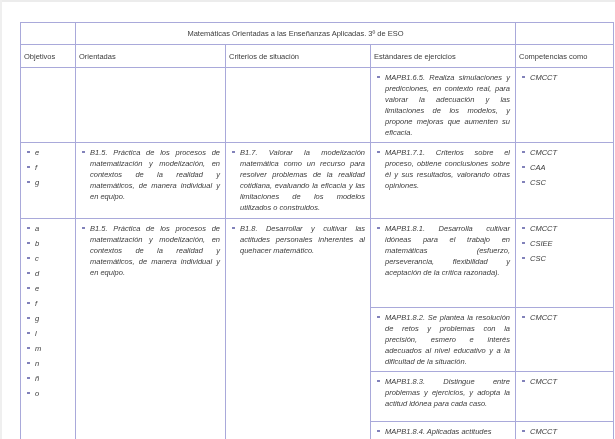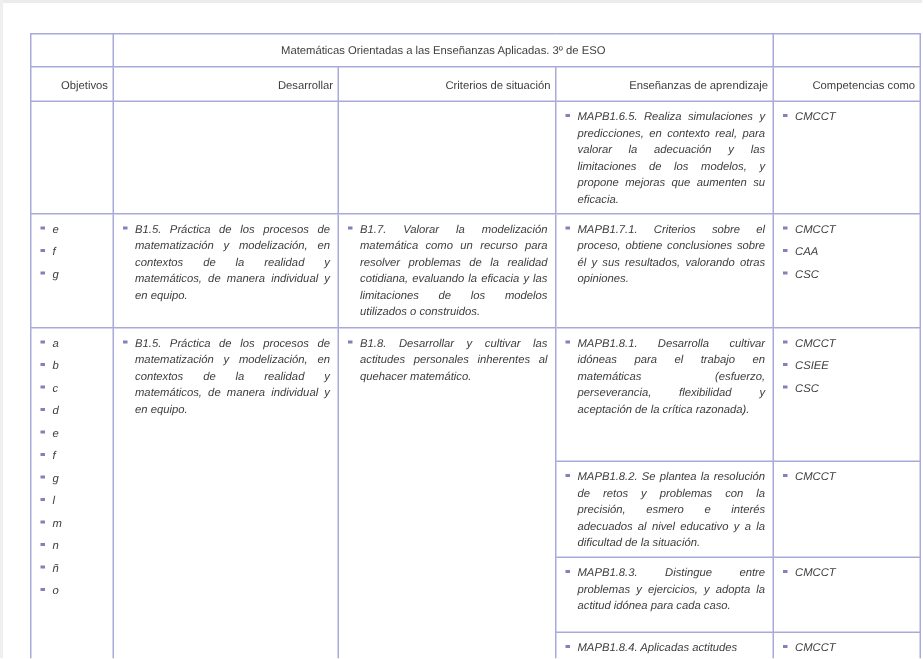--- a/index.html
+++ b/index.html
@@ -2,21 +2,21 @@
 <html><head>
 <meta charset="utf-8">
 <style>
   html,body{margin:0;padding:0;background:#fff;}
   .page{position:relative;width:615px;height:439px;background:#ffffff;overflow:hidden;
         font-family:"Liberation Sans",sans-serif;color:#3c3c3c;}
   .edge-top{position:absolute;left:0;top:0;width:615px;height:2px;background:#ececec;}
   .edge-left{position:absolute;left:0;top:0;width:2px;height:439px;background:#efefef;}
   table.grid{position:absolute;left:20px;top:22px;width:593px;border-collapse:collapse;table-layout:fixed;}
   td{border:1px solid #a9a9da;vertical-align:top;padding:4px 5px;font-size:7.5px;line-height:11px;overflow:hidden;}
-  td.hd{text-align:right;vertical-align:middle;padding:2px 3px;}
+  td.hd{text-align:left;vertical-align:middle;padding:2px 3px;}
   td.ttl{text-align:center;vertical-align:middle;padding:2px 3px;}
   .li{position:relative;padding-left:9px;margin-bottom:4px;font-style:italic;}
   .li:last-child{margin-bottom:0;}
   .blt{position:absolute;left:1px;top:4px;width:3px;height:2px;background:#8282ba;}
   .just{text-align:justify;}
   .cut{height:11px;overflow:hidden;}
 </style>
 </head>
 <body>
 
@@ -35,23 +35,23 @@
 
     <tbody>
         <tr style="height:22px">
       <td></td>
       <td class="ttl" colspan="3">Matemáticas Orientadas a las Enseñanzas Aplicadas. 3º de ESO</td>
       <td></td>
     </tr>
 
     <tr style="height:23px">
       <td class="hd">Objetivos</td>
-      <td class="hd">Desarrollar</td>
+      <td class="hd">Orientadas</td>
       <td class="hd">Criterios de situación</td>
-      <td class="hd">Enseñanzas de aprendizaje</td>
+      <td class="hd">Estándares de ejercicios</td>
       <td class="hd">Competencias como</td>
     </tr>
 
     <tr style="height:67px">
       <td></td>
       <td></td>
       <td></td>
       <td>
         <div class="li just"><span class="blt"></span><span>MAPB1.6.5. Realiza simulaciones y predicciones, en contexto real, para valorar la adecuación y las limitaciones de los modelos, y propone mejoras que aumenten su eficacia.</span></div>
       </td>

